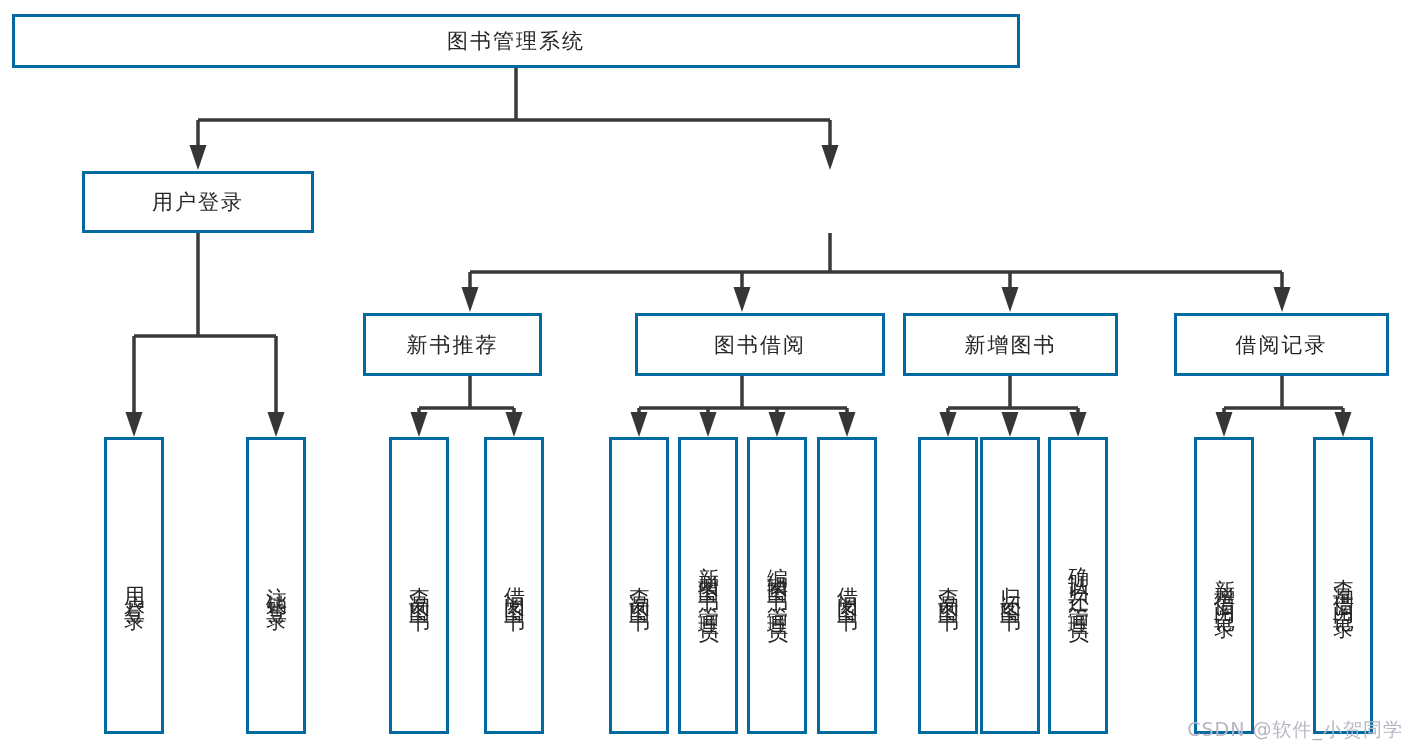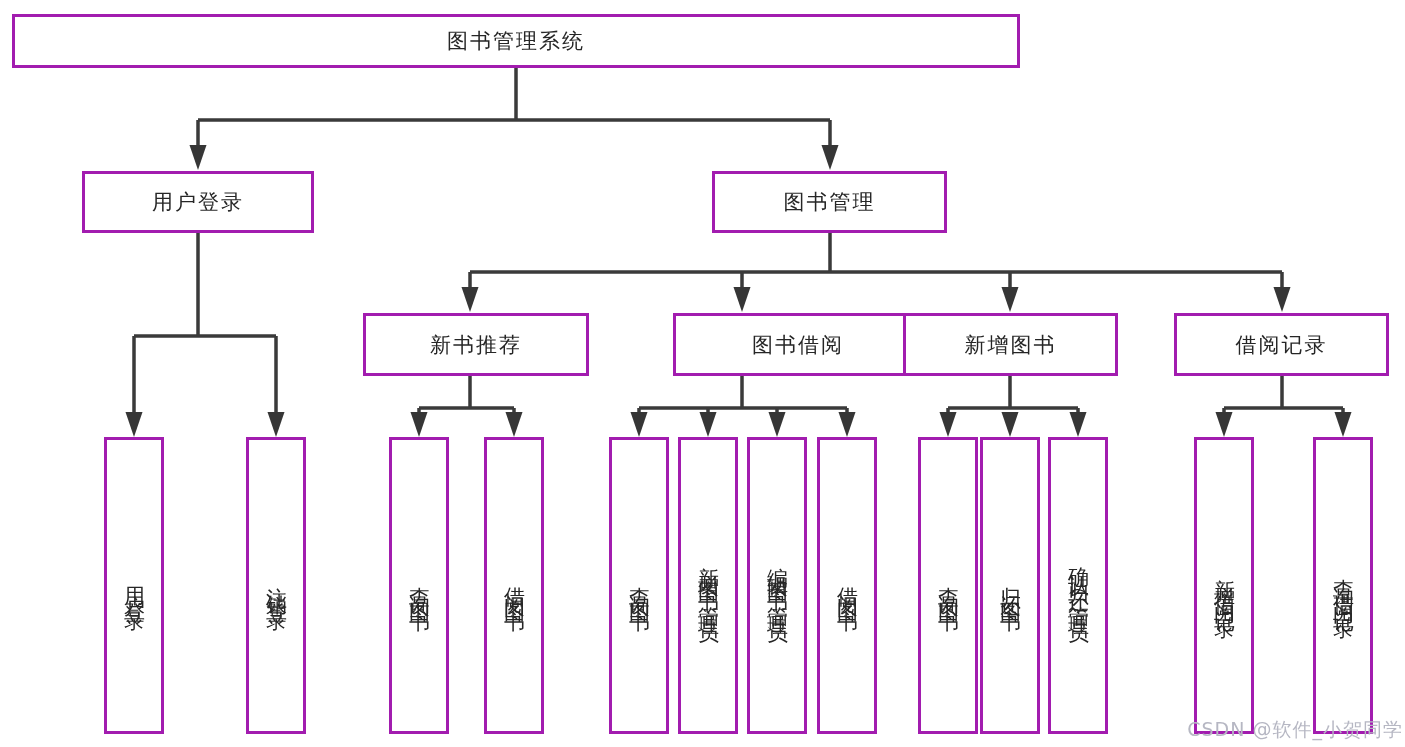--- a/index.html
+++ b/index.html
@@ -18,37 +18,37 @@
   .connectors {
     position: absolute;
     left: 0;
     top: 0;
     width: 1405px;
     height: 747px;
   }
   .node {
     position: absolute;
     box-sizing: border-box;
-    border: 3px solid #a21caf;
+    border: 3px solid #0369a1;
     background: #ffffff;
     display: flex;
     align-items: center;
     justify-content: center;
     color: #262626;
     font-size: 21px;
     letter-spacing: 2px;
     white-space: nowrap;
   }
   .root-node   { left: 12px;  top: 14px;  width: 1008px; height: 54px; }
   .lvl2        { top: 171px; height: 62px; }
   .n-user-login{ left: 82px;  width: 232px; }
   .n-book-mgmt { left: 712px; width: 235px; }
   .lvl3        { top: 313px; height: 63px; }
-  .n-nb { left: 363px;  width: 226px; }
-  .n-bb { left: 635px;  width: 250px; margin-left: 38px; }
+  .n-nb { left: 363px;  width: 179px; }
+  .n-bb { left: 635px;  width: 250px; }
   .n-cb { left: 903px;  width: 215px; }
   .n-br { left: 1174px; width: 215px; }
   .leaf {
     top: 437px;
     width: 60px;
     height: 297px;
     writing-mode: vertical-rl;
     text-orientation: mixed;
     letter-spacing: 8px;
     font-size: 21px;
@@ -127,21 +127,20 @@
       <polygon points="1069.5,412 1086.5,412 1078,437"></polygon>
 
       <polygon points="1215.5,412 1232.5,412 1224,437"></polygon>
       <polygon points="1334.5,412 1351.5,412 1343,437"></polygon>
     </g>
   </svg>
 
   <div class="node root-node">图书管理系统</div>
 
   <div class="node lvl2 n-user-login">用户登录</div>
-  <div class="node lvl2 n-book-mgmt">图书管理</div>
 
   <div class="node lvl3 n-nb">新书推荐</div>
   <div class="node lvl3 n-bb">图书借阅</div>
   <div class="node lvl3 n-cb">新增图书</div>
   <div class="node lvl3 n-br">借阅记录</div>
 
   <div class="node leaf lf-1">用户登录</div>
   <div class="node leaf lf-2">注销登录</div>
 
   <div class="node leaf lf-3">查询图书</div>

